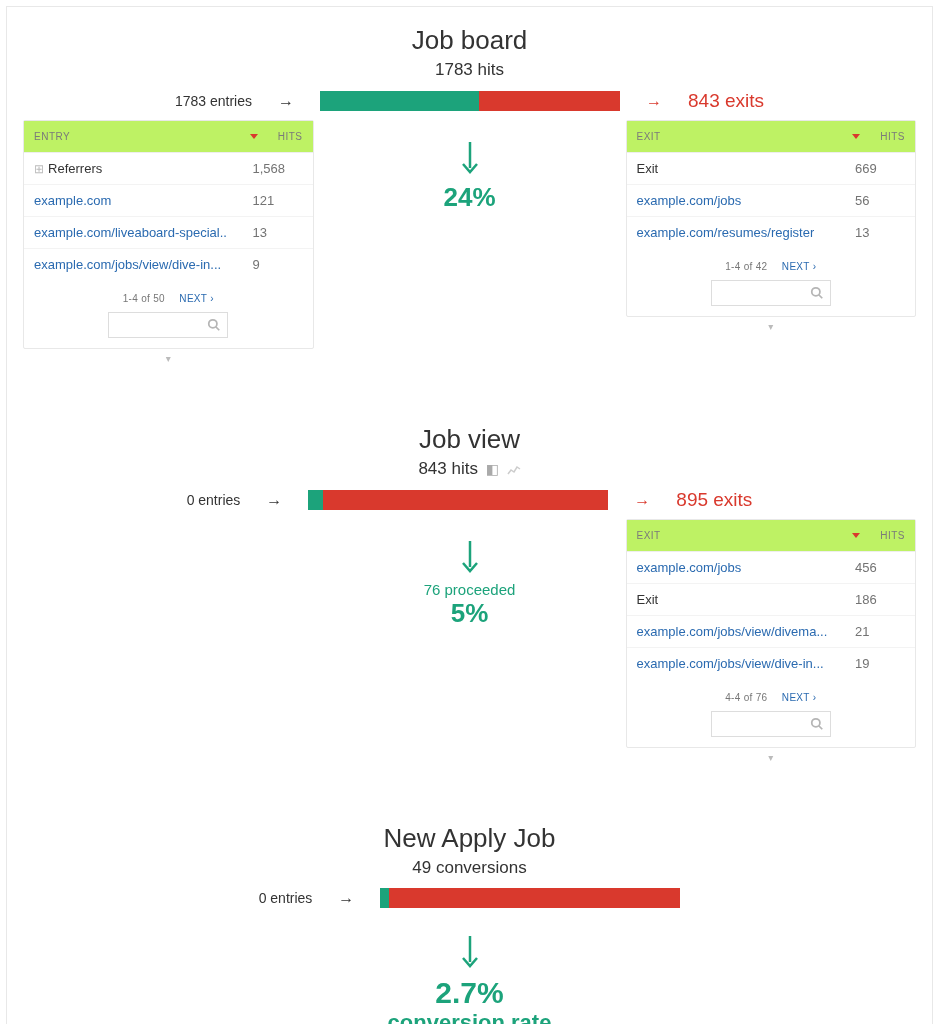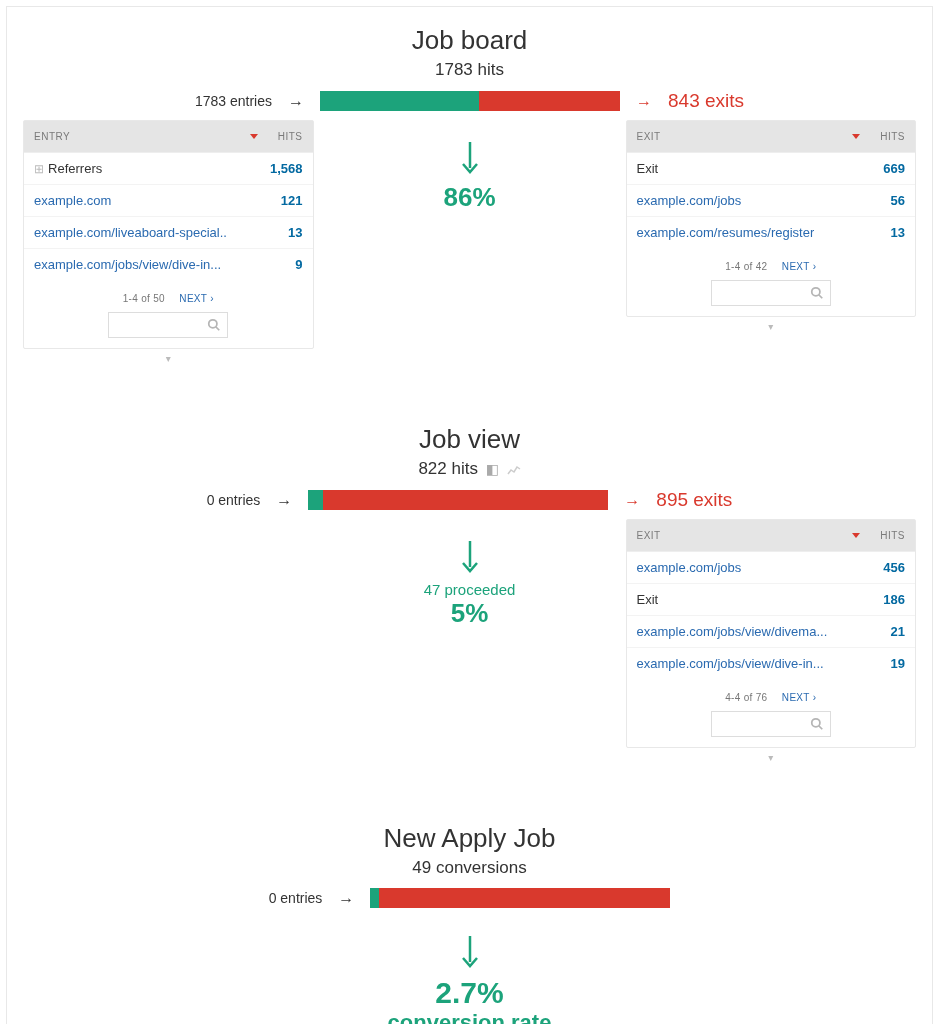--- a/index.html
+++ b/index.html
@@ -33,21 +33,21 @@
   .step-subtitle .icon {
     color: #aaa;
     font-size: 14px;
     margin-left: 3px;
   }
   .bar-row {
     display: flex;
     justify-content: center;
     align-items: center;
     margin-top: 10px;
-    gap: 16px;
+    gap: 26px;
   }
   .entries-label {
     font-size: 14px;
     color: #333;
     white-space: nowrap;
   }
   .arrow-right-glyph {
     font-size: 16px;
     color: #333;
   }
@@ -100,21 +100,21 @@
     color: #1ca37b;
   }
   .panel {
     border: 1px solid #e8e8e8;
     border-radius: 2px;
     margin: 0 6px;
   }
   .panel-header {
     display: flex;
     justify-content: space-between;
-    background: #e5e5e5;
+    background: #bef264;
     border-bottom: 1px solid #eee;
     font-size: 10px;
     letter-spacing: .5px;
     color: #7a7a7a;
     padding: 10px 10px;
     text-transform: uppercase;
   }
   .panel-header .right {
     display: flex;
     align-items: center;
@@ -127,21 +127,21 @@
     display: flex;
     justify-content: space-between;
     align-items: center;
     border-bottom: 1px solid #f3f3f3;
     padding: 8px 10px;
     font-size: 13px;
   }
   .row:last-child { border-bottom: none; }
   .row .label { color: #2a6ab0; white-space: nowrap; overflow: hidden; text-overflow: ellipsis; max-width: 210px; }
   .row .label.dark { color: #333; }
-  .row .hits { color: #0369a1; text-align: right; min-width: 50px; font-weight: bold;}
+  .row .hits { color: #737373; text-align: left; min-width: 50px;}
   .expand-icon { color:#bcbcbc; font-size:12px; margin-right:4px; user-select:none;}
   .panel-footer {
     text-align: center;
     padding: 8px 10px 10px 10px;
   }
   .panel-footer .page-info {
     font-size: 10px;
     color: #777;
     letter-spacing: .3px;
   }
@@ -230,21 +230,21 @@
           </div>
         </div>
         <div class="panel-chevron">▾</div>
       </div>
 
       <div class="center-col">
         <svg width="20" height="36" viewBox="0 0 20 36">
             <line x1="10" y1="2" x2="10" y2="28" stroke="#1ca37b" stroke-width="2.5"></line>
             <polyline points="3,24 10,32 17,24" fill="none" stroke="#1ca37b" stroke-width="2.5"></polyline>
           </svg>
-        <div class="proceed-pct">86%</div>
+        <div class="proceed-pct">24%</div>
       </div>
 
       <div>
         <div class="panel">
           <div class="panel-header">
             <span>EXIT</span>
             <span class="right">
                 <span class="caret-down"></span>
                 <span>HITS</span>
               </span>
@@ -275,21 +275,21 @@
           </div>
         </div>
         <div class="panel-chevron">▾</div>
       </div>
     </div>
   </div>
 
   <div class="step">
     <div class="step-title">Job view</div>
     <div class="step-subtitle">
-      <span>822 hits</span>
+      <span>843 hits</span>
       <span class="icon">◧</span>
       <span class="icon">
         <svg width="14" height="12" viewBox="0 0 14 12" style="vertical-align:middle">
             <polyline points="1,10 4,6 7,8 10,3 13,5" fill="none" stroke="#ccc" stroke-width="1.5"></polyline>
           </svg>
       </span>
     </div>
     <div class="bar-row">
       <span class="entries-label">0 entries</span>
       <span class="arrow-right-glyph">→</span>
@@ -301,21 +301,21 @@
       <span class="exits-label">895 exits</span>
     </div>
 
     <div class="cols">
       <div></div>
       <div class="center-col">
         <svg width="20" height="36" viewBox="0 0 20 36">
             <line x1="10" y1="2" x2="10" y2="28" stroke="#1ca37b" stroke-width="2.5"></line>
             <polyline points="3,24 10,32 17,24" fill="none" stroke="#1ca37b" stroke-width="2.5"></polyline>
           </svg>
-        <div class="proceed-label">47 proceeded</div>
+        <div class="proceed-label">76 proceeded</div>
         <div class="proceed-pct">5%</div>
       </div>
       <div>
         <div class="panel">
           <div class="panel-header">
             <span>EXIT</span>
             <span class="right">
                 <span class="caret-down"></span>
                 <span>HITS</span>
               </span>

